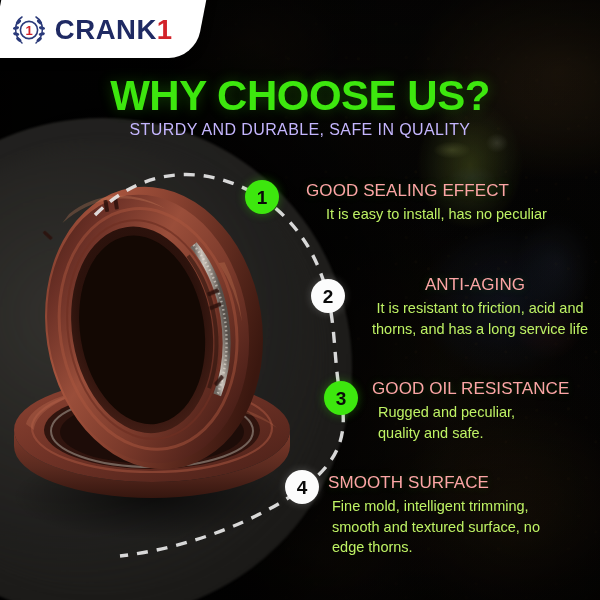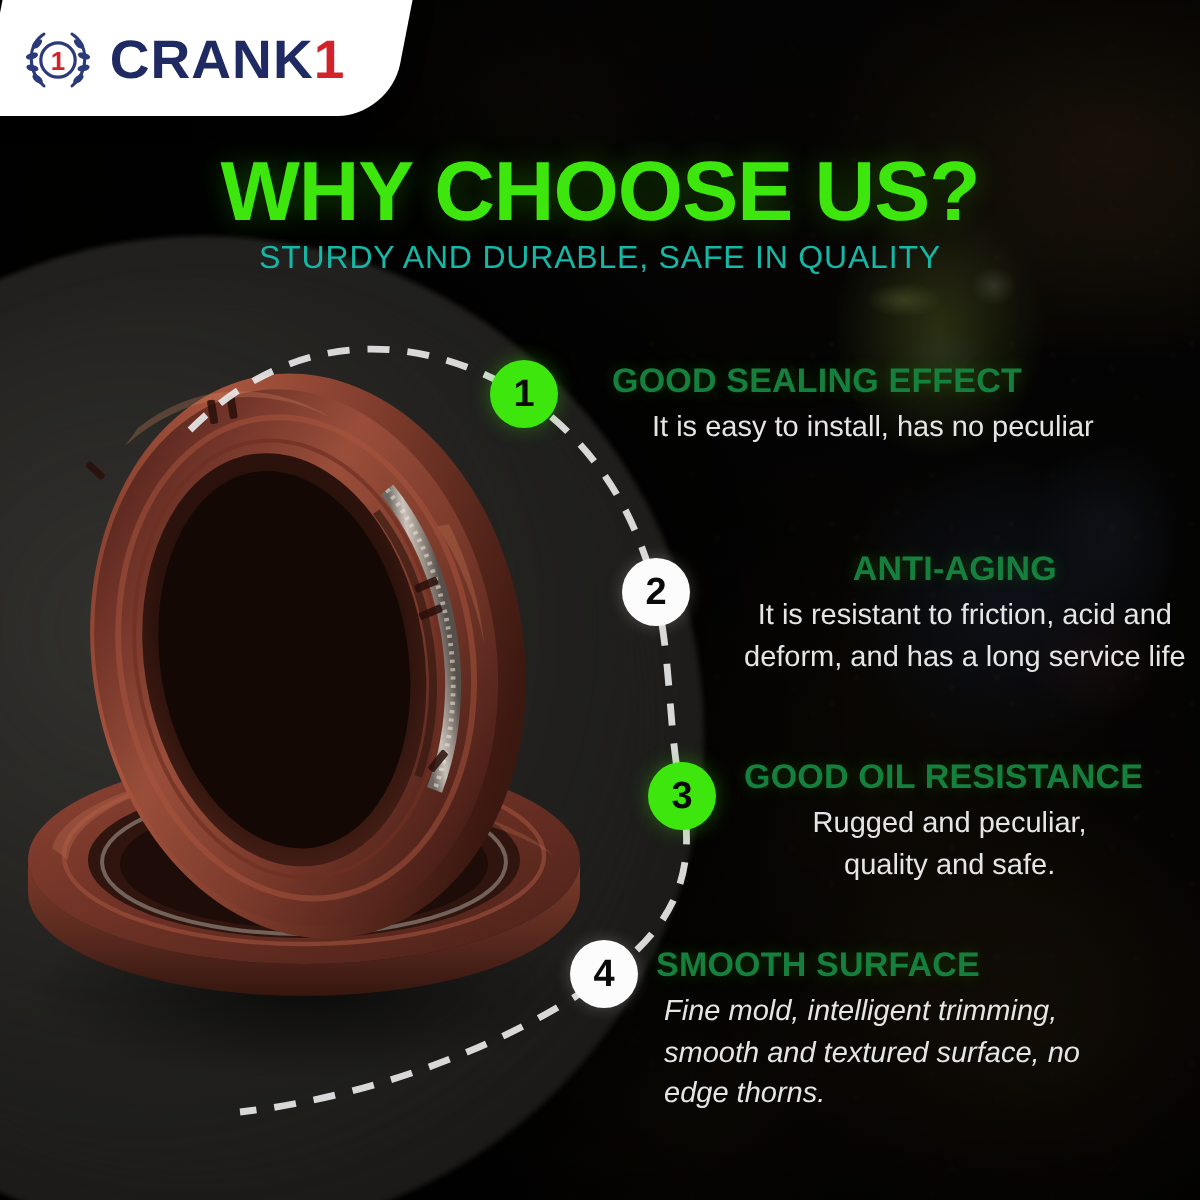--- a/index.html
+++ b/index.html
@@ -120,21 +120,21 @@
     text-shadow: 0 0 14px rgba(60,230,14,.30);
     white-space: nowrap;
   }
   .subhead {
     position: absolute; left: 0; right: 0; top: 121px;
     text-align: center;
     font-family: "Liberation Sans", sans-serif;
     font-weight: 400;
     font-size: 16px;
     letter-spacing: .4px;
-    color: #14b8a6;
+    color: #c4b5fd;
     white-space: nowrap;
   }
 
   
   .curve { position: absolute; left: 0; top: 0; width: 600px; height: 600px; }
 
   
   .product { position: absolute; left: 2px; top: 178px; width: 300px; height: 360px; }
 
   
@@ -148,34 +148,34 @@
     font-size: 19px;
     color: #0a0a0a;
     line-height: 1;
   }
   .badge.green { background: #3de70e; box-shadow: 0 0 10px rgba(61,231,14,.35); }
   .badge.white { background: #fcfcfc; box-shadow: 0 0 8px rgba(255,255,255,.22); }
 
   .feature { position: absolute; }
   .feat-title {
     font-family: "Liberation Sans", sans-serif;
-    font-weight: 700;
+    font-weight: 400;
     font-size: 17px;
     letter-spacing: .1px;
-    color: #15803d;
+    color: #fca5a5;
     text-shadow: 0 0 8px rgba(61,231,14,.22);
     white-space: nowrap;
     margin-bottom: 3px;
   }
   .feat-body {
     font-family: "Liberation Sans", sans-serif;
     font-weight: 400;
     font-size: 14.5px;
     line-height: 1.42;
-    color: #e5e5e5;
+    color: #bef264;
   }
   .feat-body div { white-space: nowrap; }
 </style>
 </head>
 <body>
 
 <div id="stage">
 
   <div class="bg-photo"></div>
   <div class="bg-grain"></div>
@@ -321,34 +321,34 @@
     <div class="feat-title">GOOD SEALING EFFECT</div>
     <div class="feat-body" style="padding-left:20px;">
       <div>It is easy to install, has no peculiar</div>
     </div>
   </div>
 
   <div class="feature" style="left:362px; top:275px;text-align:center;">
     <div class="feat-title">ANTI-AGING</div>
     <div class="feat-body" style="padding-left:10px;">
       <div>It is resistant to friction, acid and</div>
-      <div>deform, and has a long service life</div>
+      <div>thorns, and has a long service life</div>
     </div>
   </div>
 
-  <div class="feature" style="left:372px; top:379px;text-align:center;">
+  <div class="feature" style="left:372px; top:379px;">
     <div class="feat-title">GOOD OIL RESISTANCE</div>
     <div class="feat-body" style="padding-left:6px;">
       <div>Rugged and peculiar,</div>
       <div>quality and safe.</div>
     </div>
   </div>
 
   <div class="feature" style="left:328px; top:473px;">
     <div class="feat-title">SMOOTH SURFACE</div>
-    <div class="feat-body" style="padding-left:4px;font-style:italic;">
+    <div class="feat-body" style="padding-left:4px;">
       <div>Fine mold, intelligent trimming,</div>
       <div>smooth and textured surface, no</div>
       <div>edge thorns.</div>
     </div>
   </div>
 
 </div>
 
 </body></html>

